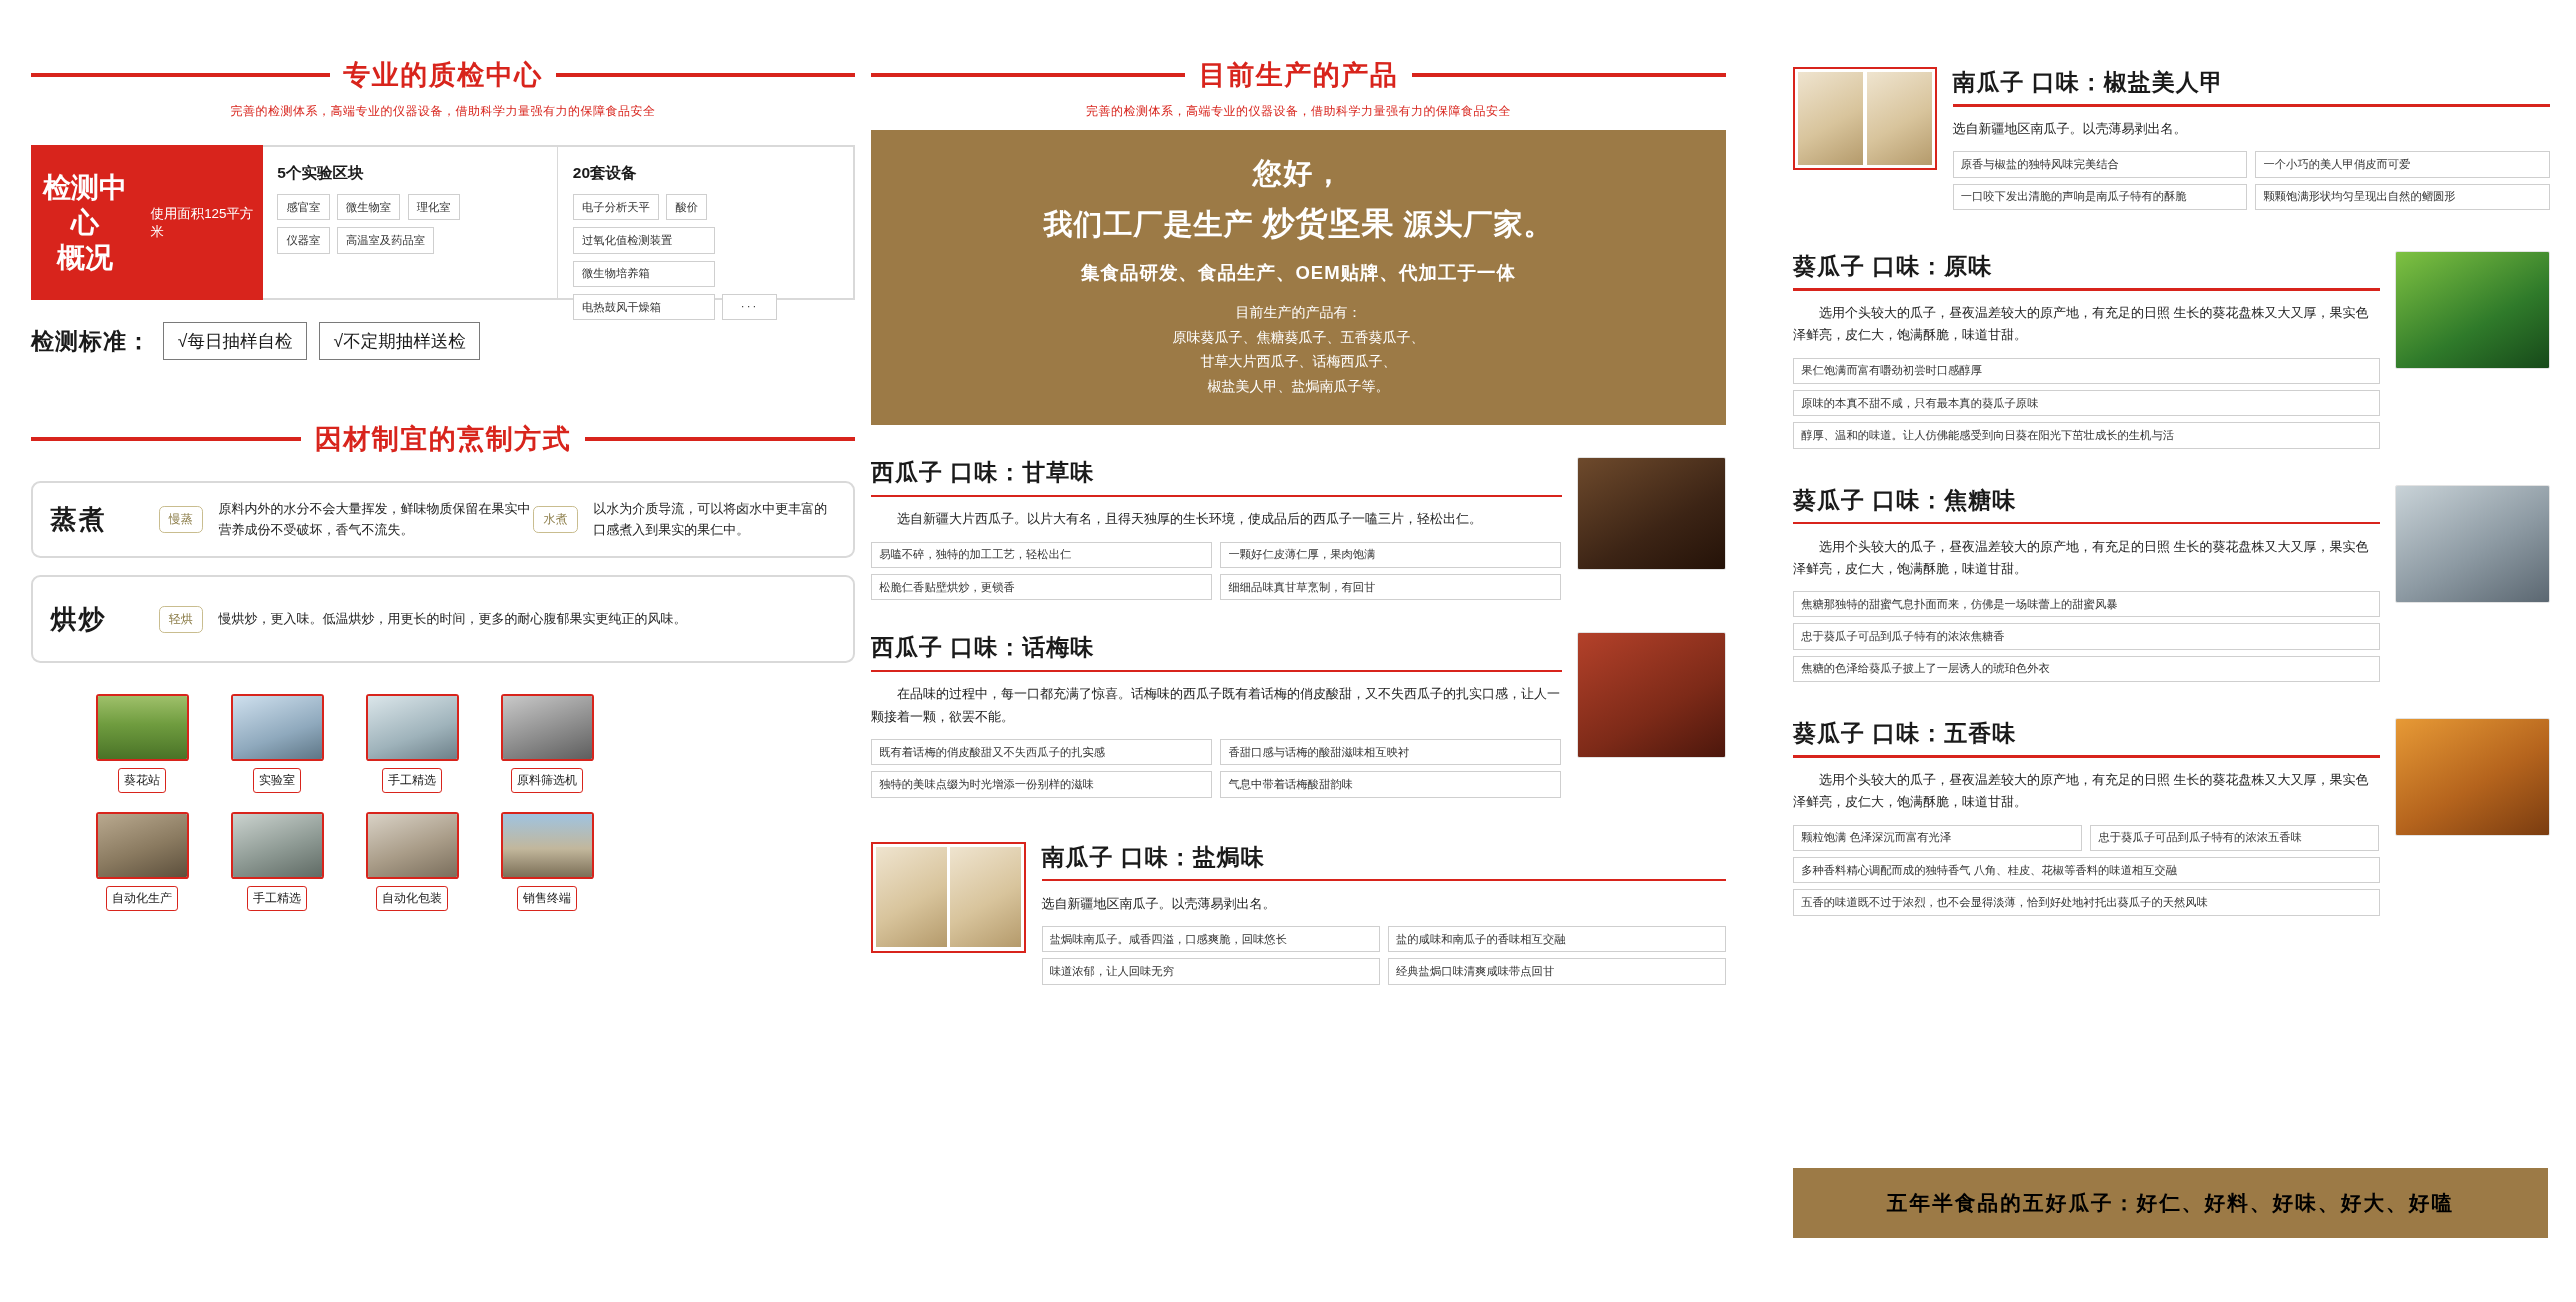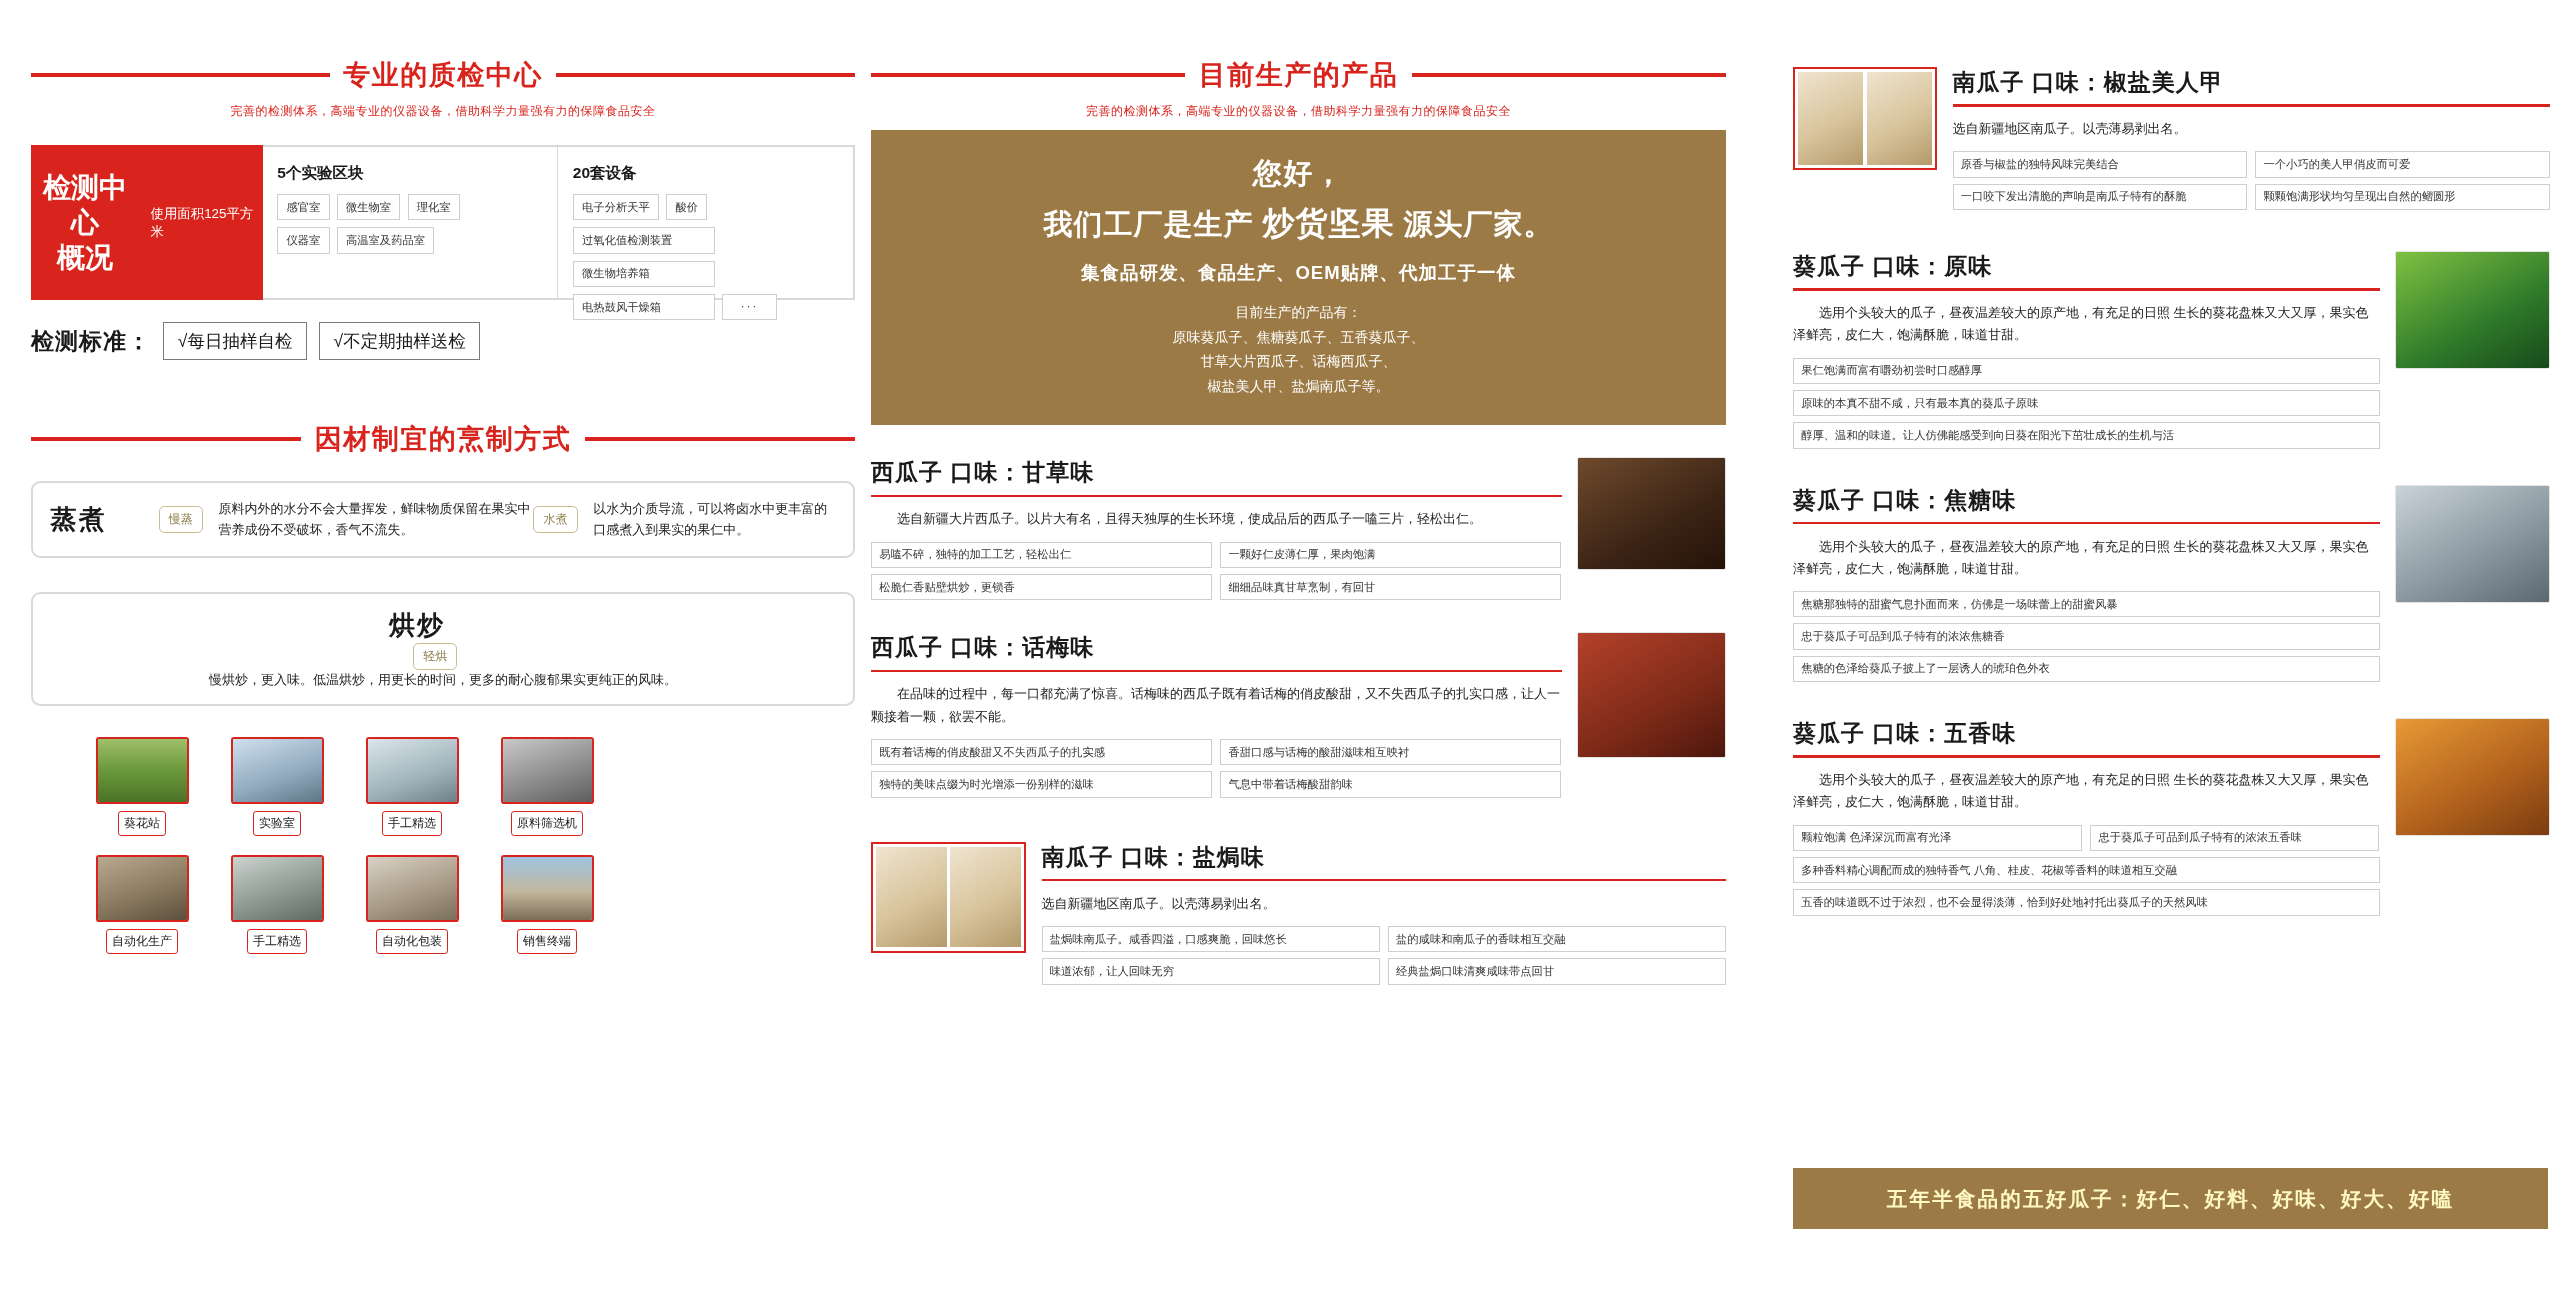--- a/index.html
+++ b/index.html
@@ -175,21 +175,21 @@
     width: 30px;
     text-align: center;
     margin-right: 15.5px;
   }
   .cook-text {
     font-size: 13px;
     line-height: 1.6;
     color: #222;
     flex: 1 1 auto;
   }
-  .cook-card.second { margin-top: 34px; min-height: 88px; flex-direction: column; }
+  .cook-card.second { margin-top: 17px; min-height: 88px; }
   
   .photo-grid {
     margin-top: 31px;
     display: flex;
     flex-direction: column;
     gap: 19.6px;
     padding-left: 62px;
   }
   .photo-row {
     display: flex;
@@ -355,23 +355,23 @@
     font-weight: bold;
     letter-spacing: 1px;
     white-space: nowrap;
   }
   
   .bottom-strip {
     position: absolute;
     left: 1793px;
     top: 1168px;
     width: 755px;
-    height: 61px;
+    height: 70px;
     background: #9c7a46;
-    color: #fef9c3;
+    color: #000000;
     display: flex;
     align-items: center;
     justify-content: center;
     font-size: 20.6px;
     font-weight: bold;
     letter-spacing: 2.1px;
   }
 </style>
 </head>
 <body>

